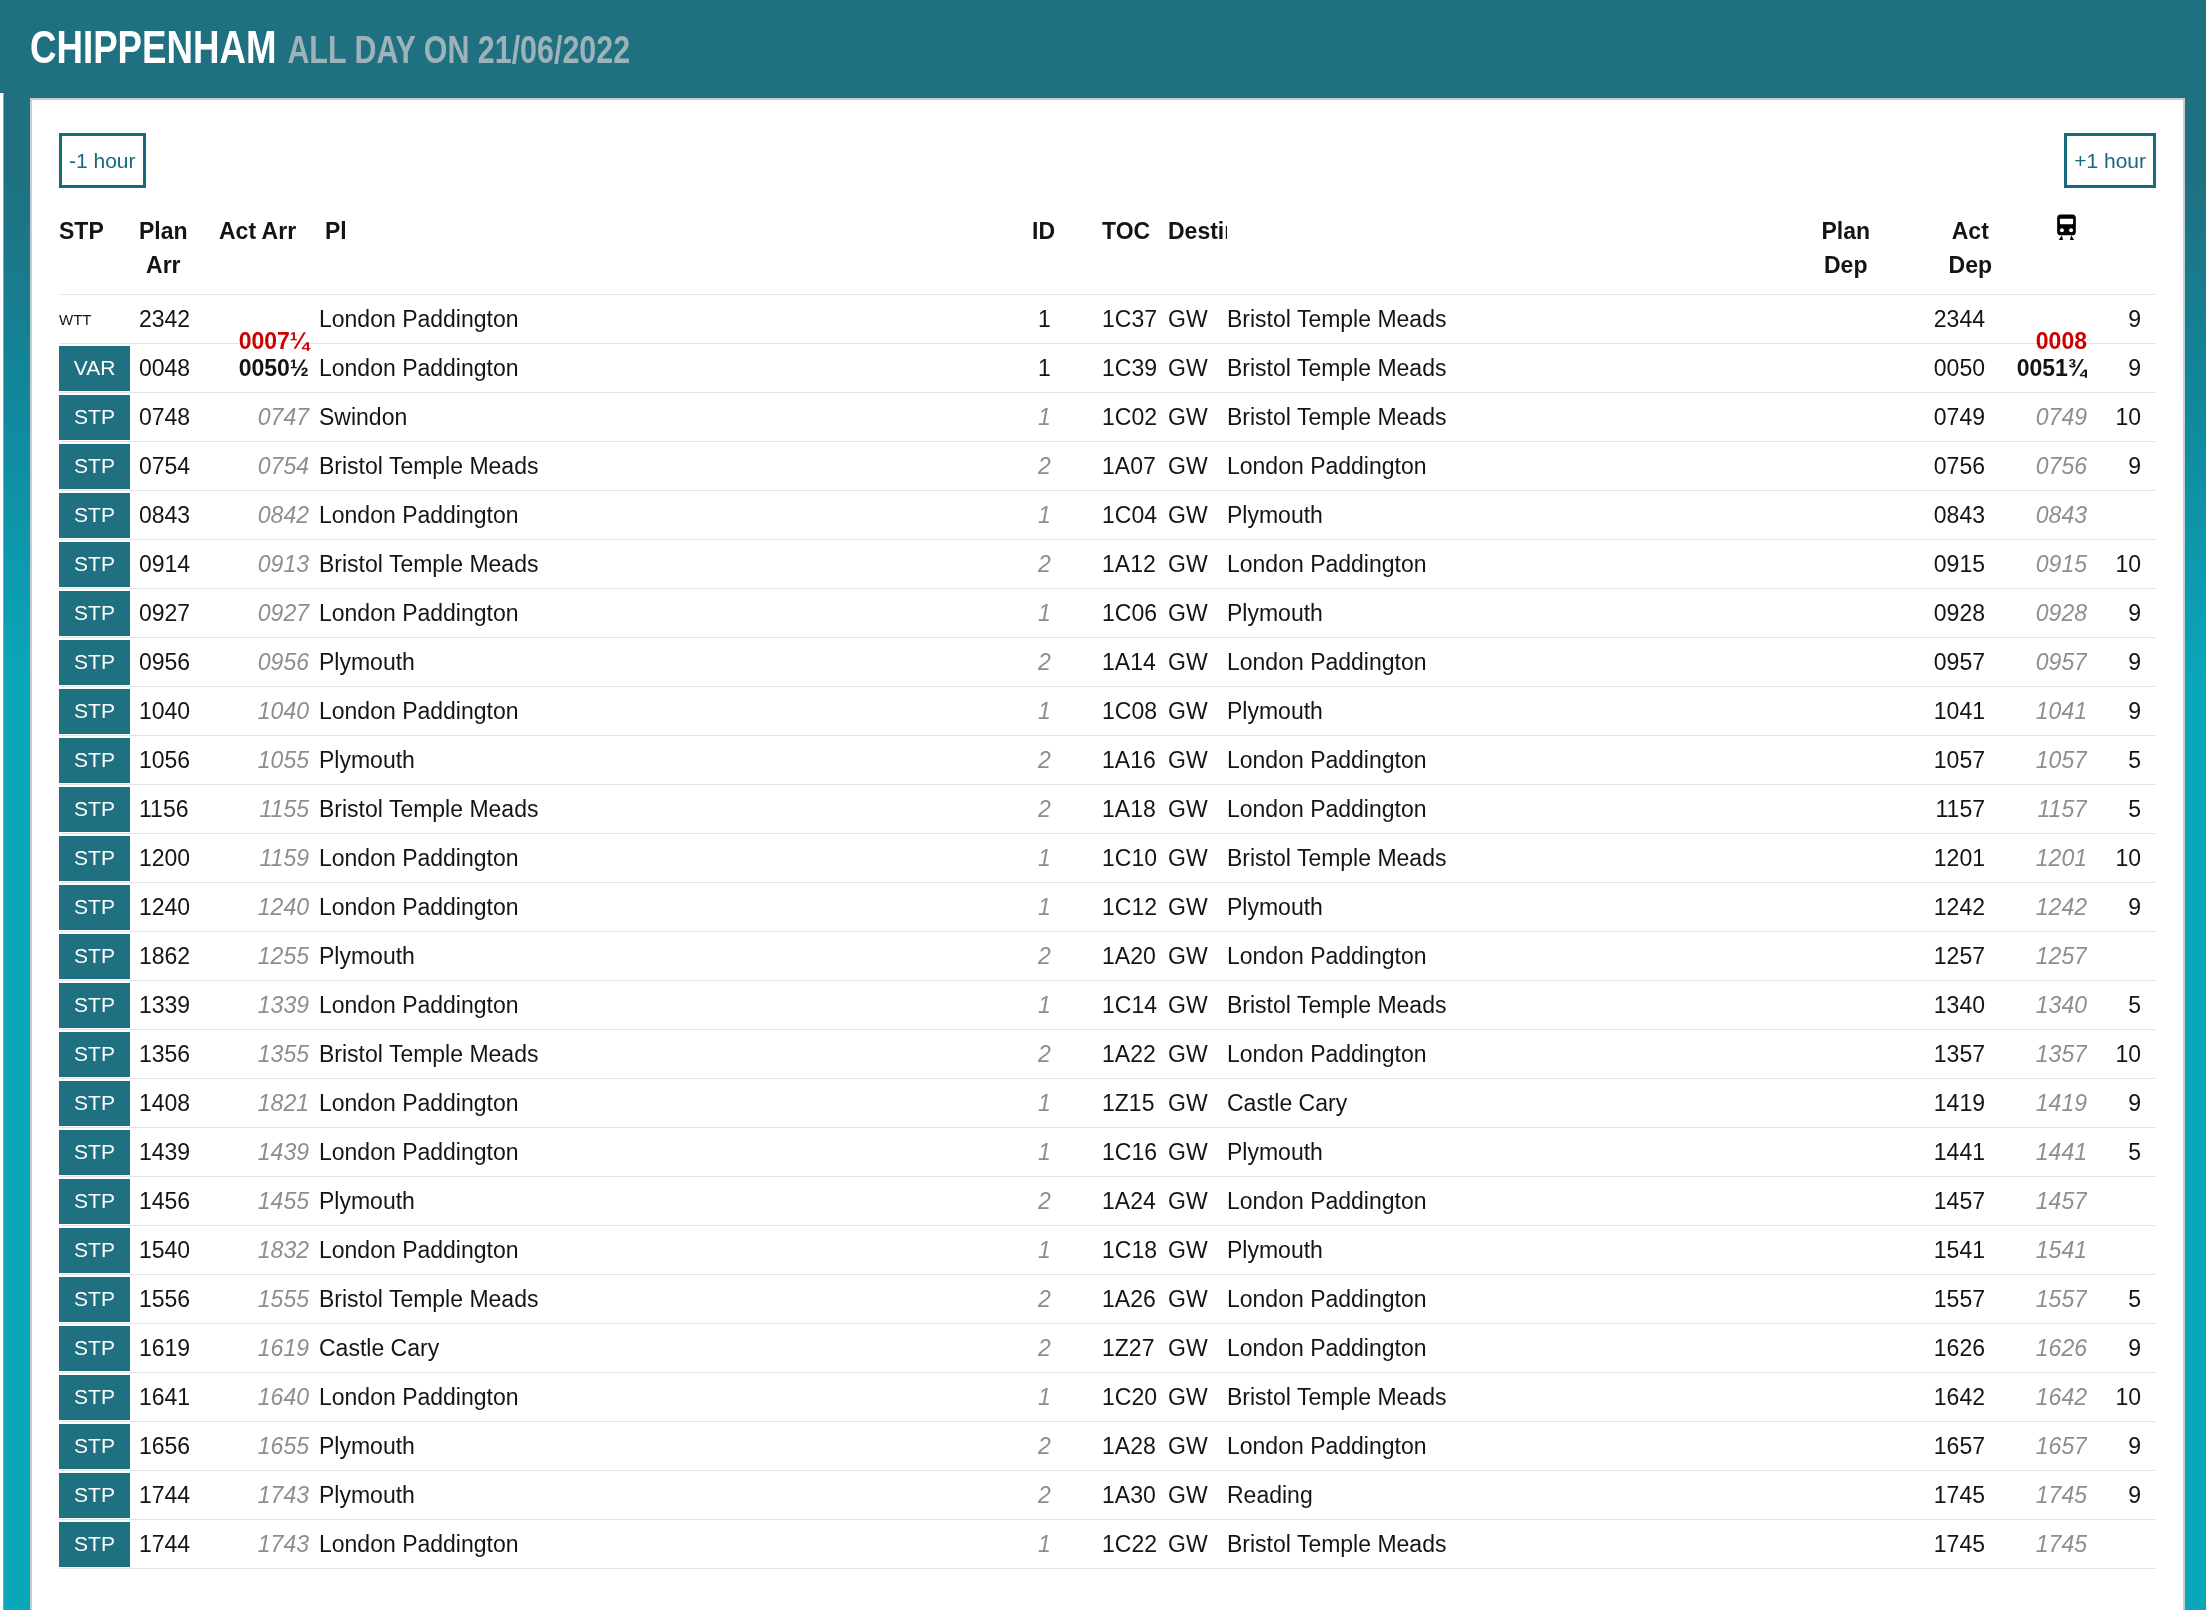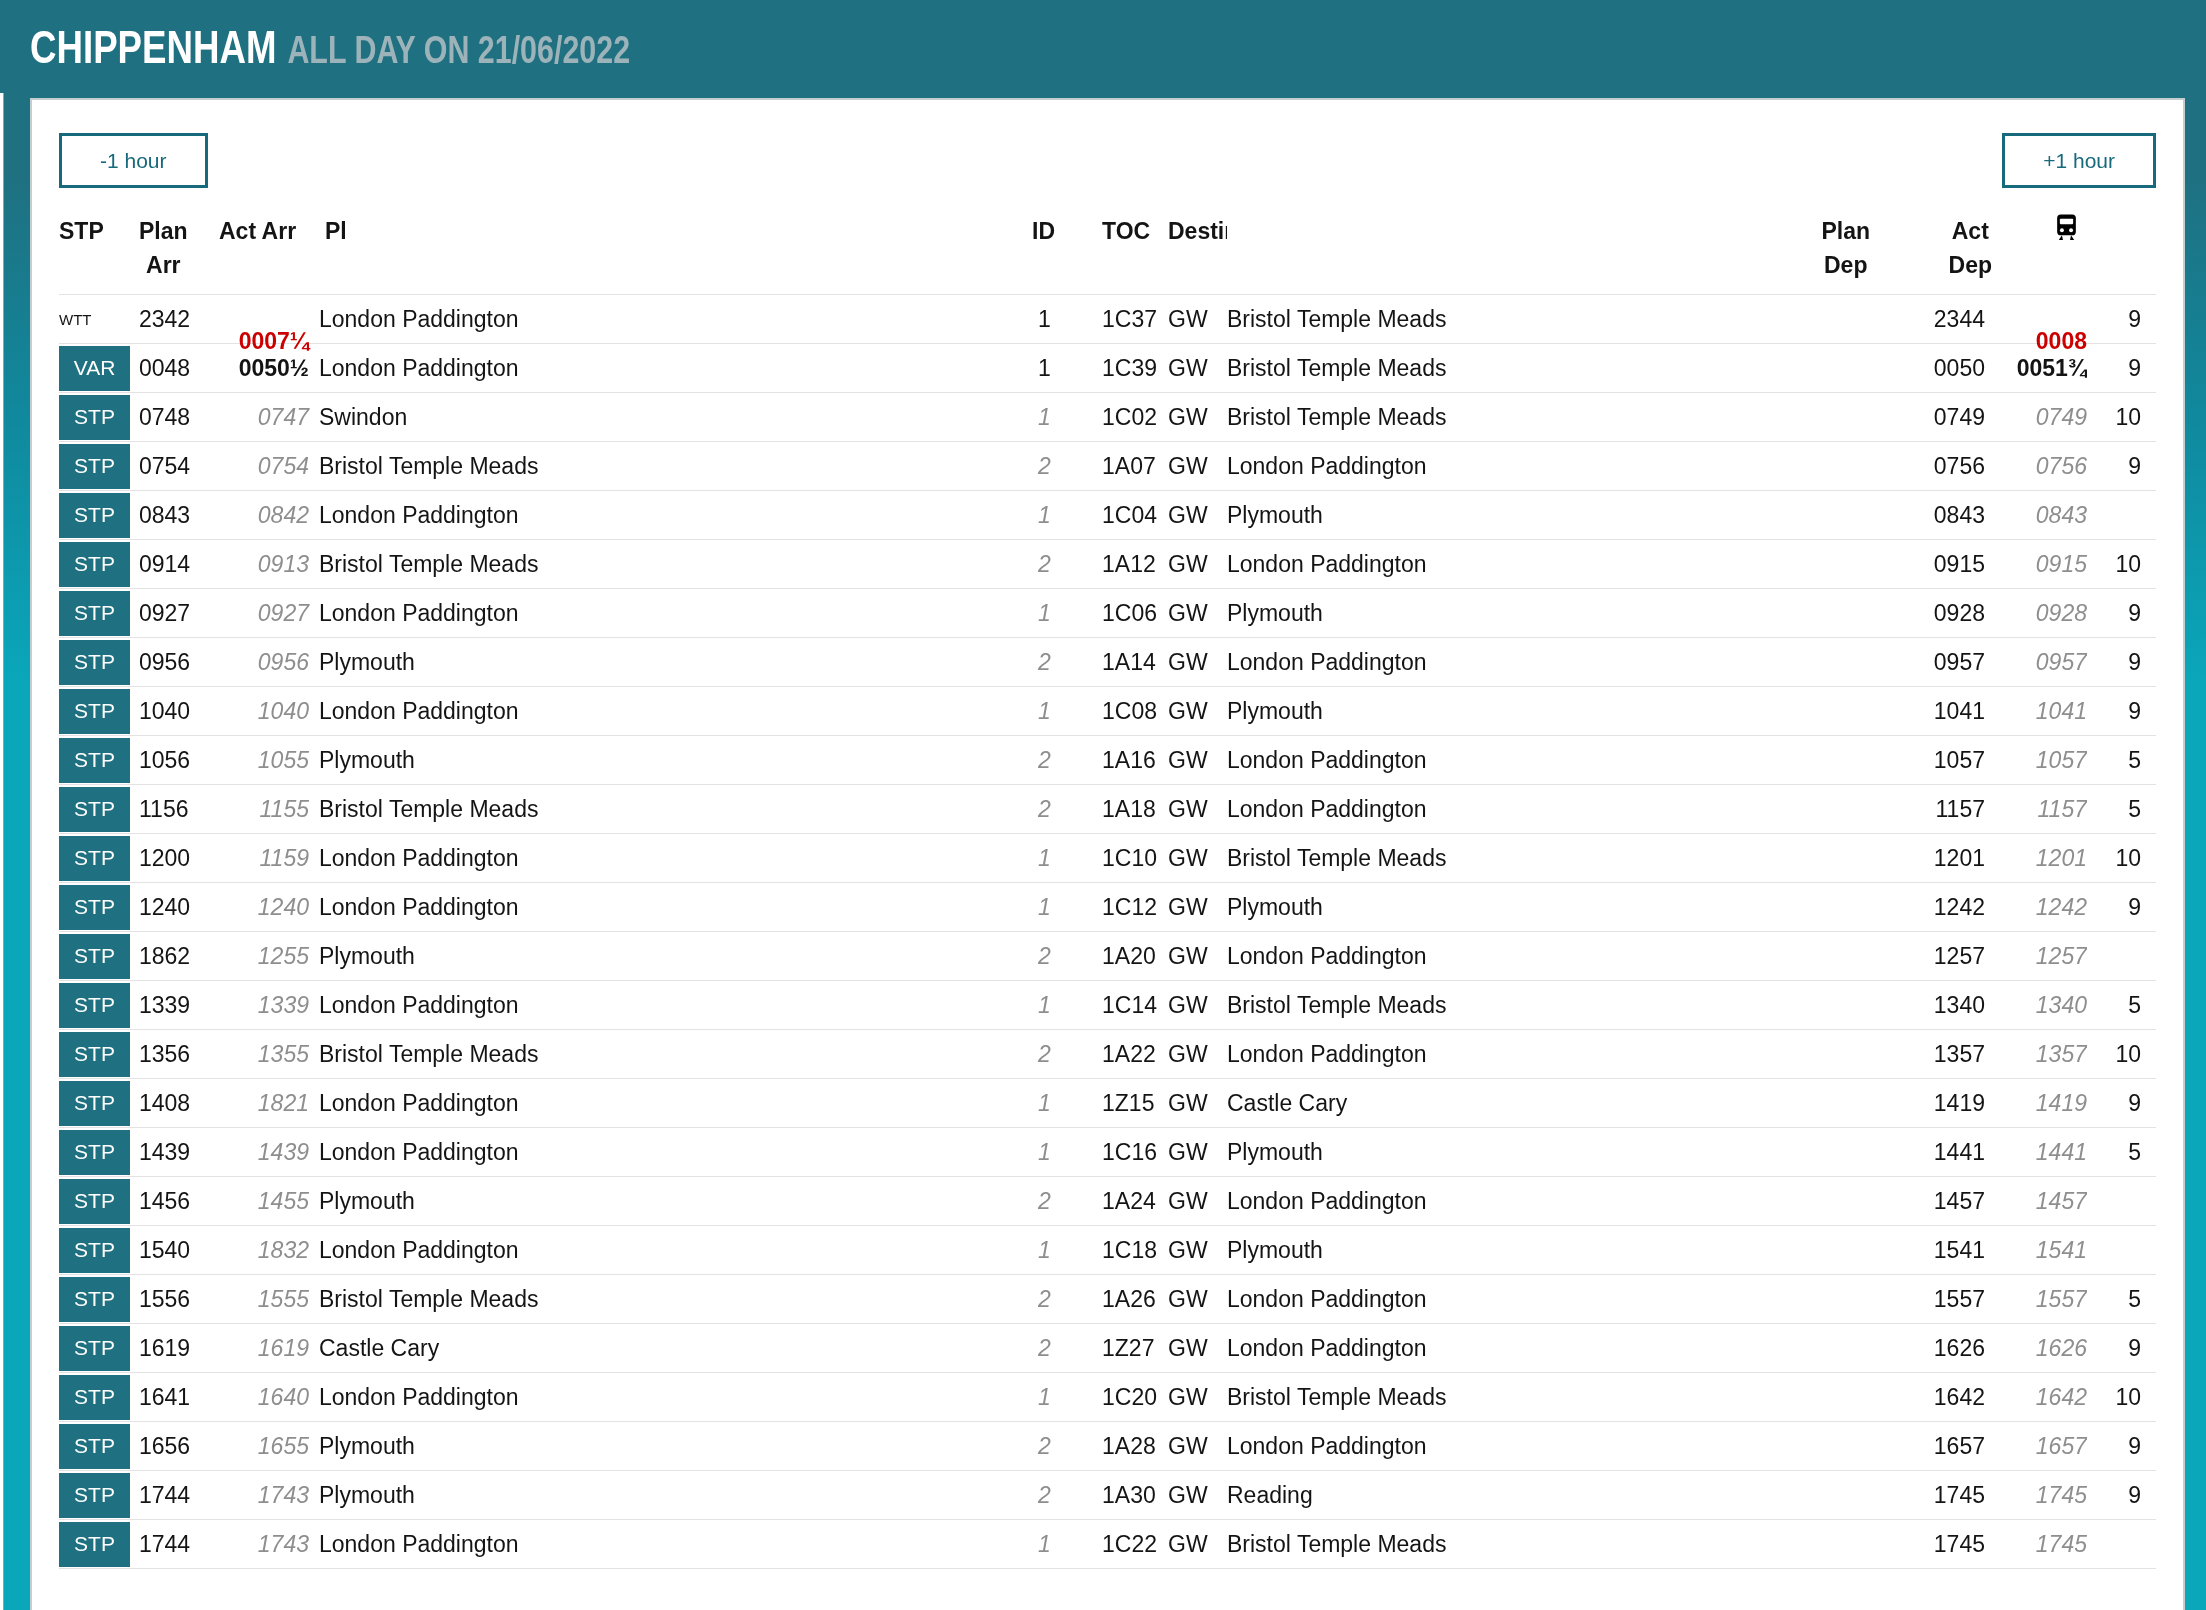--- a/index.html
+++ b/index.html
@@ -27,21 +27,21 @@
   .station{font-size:47px;font-weight:bold;color:#ffffff;letter-spacing:0px;text-transform:uppercase;}
   .subtitle{font-size:39px;font-weight:bold;color:#9db3ba;margin-left:14px;text-transform:uppercase;}
   .left-sliver{position:absolute;left:0;top:93px;bottom:0;width:4px;background:#ffffff;border-right:1px solid #8fa3a9;}
   .card{
     position:absolute;left:30px;top:98px;width:2155px;height:1512px;
     background:#ffffff;border:2px solid #c4cdd0;border-bottom:none;
     padding:33px 27px 0 27px;
   }
   .toolbar{display:flex;justify-content:space-between;align-items:flex-start;height:55px;}
   .hourbtn{
-    height:55px;padding:0 38px;background:#ffffff;
+    height:55px;padding:0 7px;background:#ffffff;
     border:3px solid var(--accent_teal);color:var(--accent_teal);
     font-size:21px;font-family:inherit;cursor:pointer;line-height:49px;
   }
   .timetable{margin-top:26px;}
   .grid-row{
     display:grid;
     grid-template-columns:80px 80px 100px 713px 70px 66px 59px 650px 115px 95px 62px;
     align-items:center;
   }
   .thead{padding-bottom:12px;border-bottom:1px solid var(--divider);}

